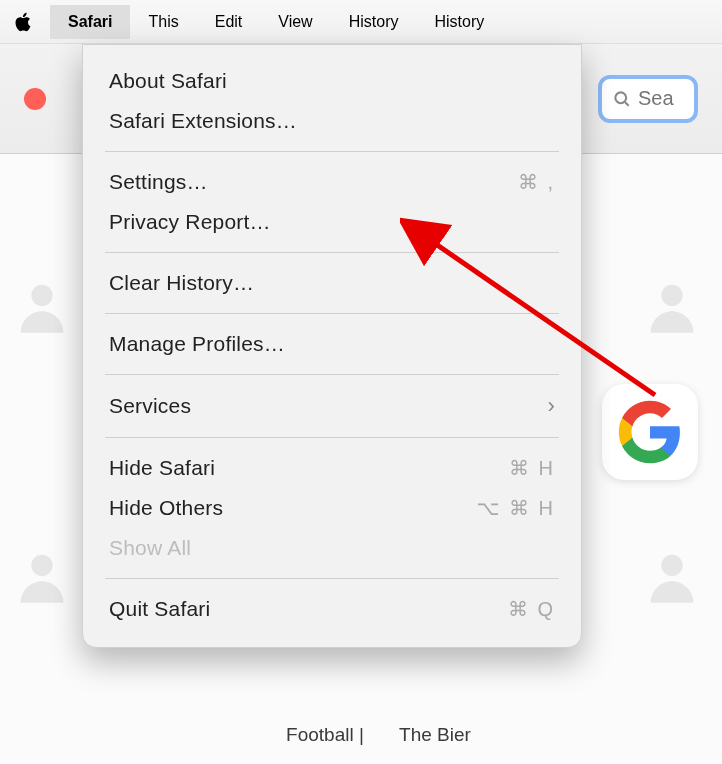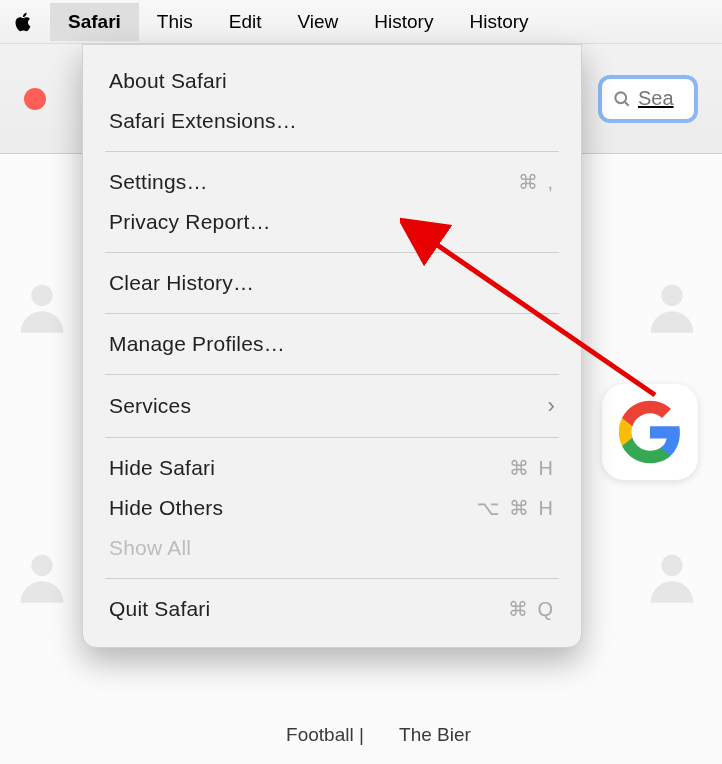--- a/index.html
+++ b/index.html
@@ -1,29 +1,29 @@
 <!DOCTYPE html>
 <html><head>
   <meta charset="utf-8">
   <style>
     * { margin: 0; padding: 0; box-sizing: border-box; -webkit-font-smoothing: antialiased; }
     body { font-family: -apple-system, BlinkMacSystemFont, "Segoe UI", Helvetica, Arial, sans-serif; width: 722px; height: 764px; overflow: hidden; background: #f5f5f5; position: relative; }
 
     
-    .menubar { height: 44px; background: linear-gradient(#f8f8f8, #f0f0f0); display: flex; align-items: center; padding: 0 12px; gap: 0; font-size: 19px; color: #000; border-bottom: 1px solid rgba(0,0,0,0.1); }
+    .menubar { height: 44px; background: linear-gradient(#f8f8f8, #f0f0f0); display: flex; align-items: center; padding: 0 12px; gap: 0; font-size: 16px; color: #000; border-bottom: 1px solid rgba(0,0,0,0.1); }
     .apple-logo { width: 22px; height: 22px; margin-right: 16px; }
     .mb-item { padding: 8px 18px; cursor: default; font-weight: 400; }
     .mb-item.active { background: #dedede; }
     .mb-item.bold { font-weight: 600; }
 
     
     .toolbar { height: 110px; background: linear-gradient(#f2f2f2, #ececec); display: flex; align-items: center; padding: 0 24px; gap: 18px; border-bottom: 1px solid rgba(0,0,0,0.15); }
     .dot { width: 22px; height: 22px; border-radius: 50%; background: #ff5f57; margin-right: 18px; }
     .spacer { flex: 1; }
-    .search-wrap { display: flex; align-items: center; border: 4px solid #89b8f4; background: #fff; border-radius: 12px; height: 48px; padding: 0 10px; width: 100px; text-decoration: underline; }
+    .search-wrap { display: flex; align-items: center; border: 4px solid #89b8f4; background: #fff; border-radius: 12px; height: 48px; padding: 0 10px; width: 100px; }
     .search-icon { width: 20px; height: 20px; color: #888; margin-right: 6px; }
     .search-input { border: none; outline: none; font-size: 20px; color: #999; width: 40px; background: transparent; }
 
     
     .background { position: absolute; top: 154px; left: 0; right: 0; bottom: 0; background: #fbfbfb; }
     .bg-tile { width: 96px; height: 96px; border-radius: 20px; display:flex; align-items:center; justify-content:center; }
     .bg-person { width: 64px; height: 64px; color: #e6e6e6; }
     .tile-label { font-size: 19px; color: #3a3a3a; text-align:center; margin-top:8px; width: 110px; }
     .google-tile { background:#fff; border-radius: 22px; box-shadow: 0 2px 8px rgba(0,0,0,0.12); }
 

